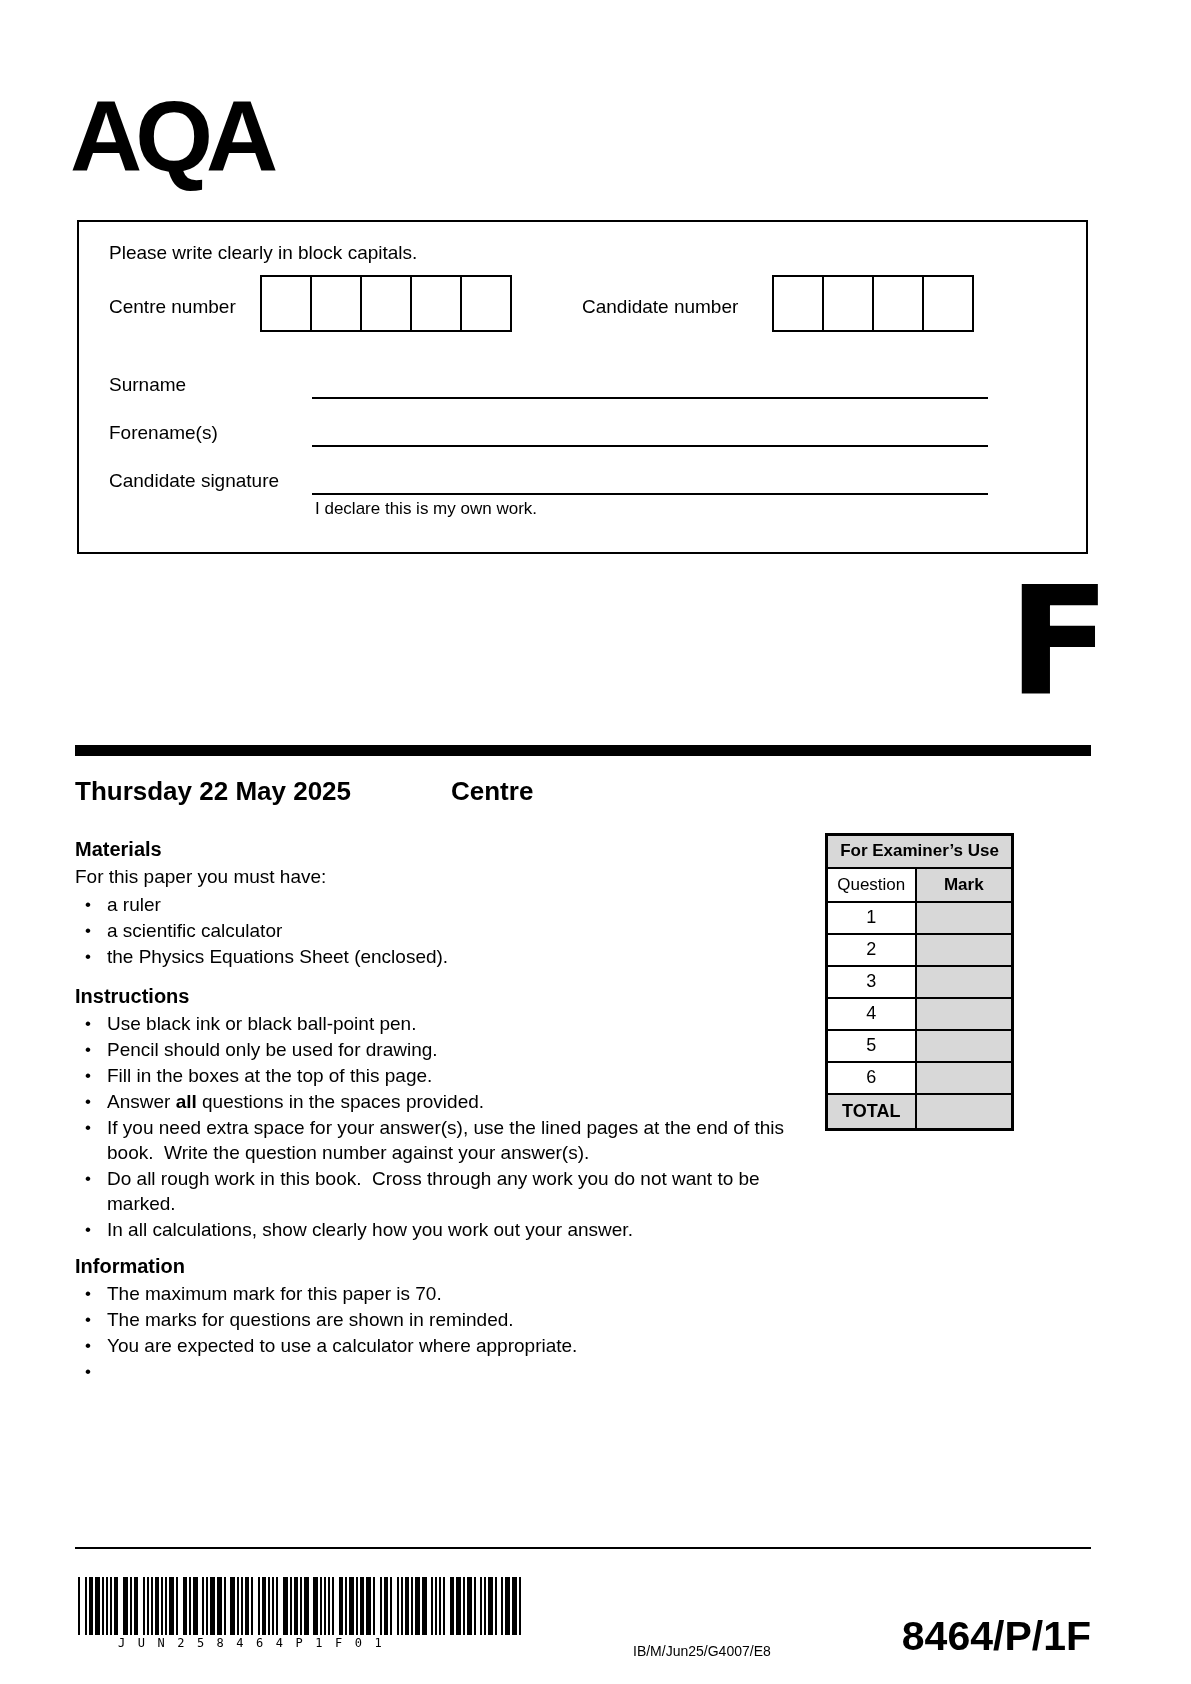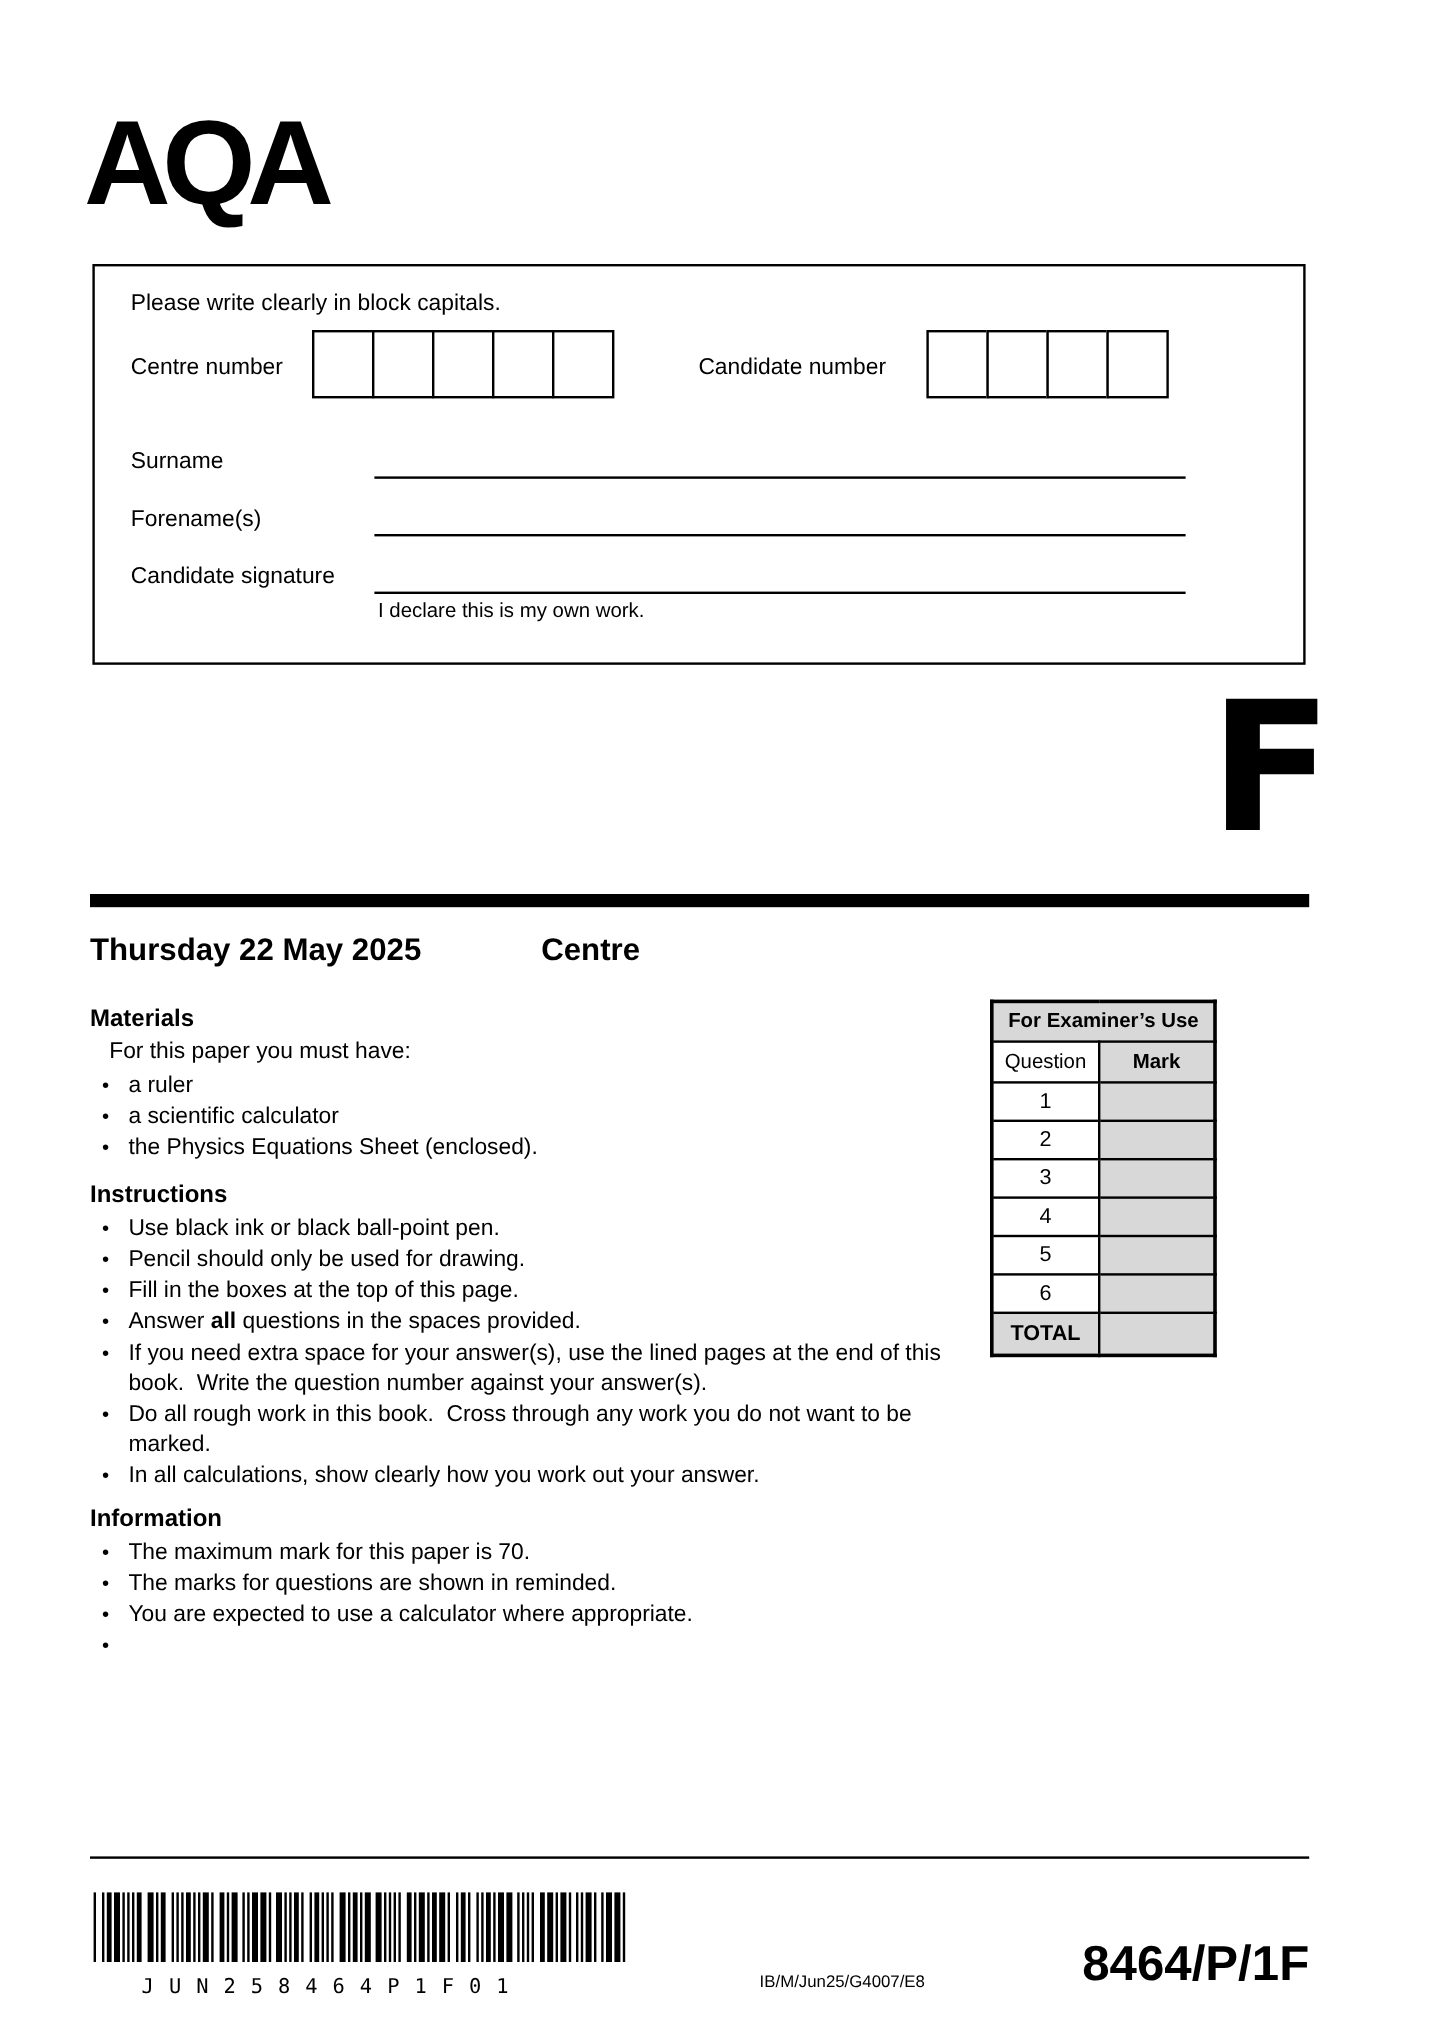--- a/index.html
+++ b/index.html
@@ -34,21 +34,21 @@
              font-size:26px; font-weight:700; }
   .session .s-date { position:absolute; left:0; }
   .session .s-morning { position:absolute; left:376px; }
   .session .s-time { position:absolute; left:565px; }
   
   .section { position:absolute; font-size:19px; }
   .sec-materials { left:75px; top:836px; width:745px; }
   .sec-instructions { left:75px; top:983px; width:748px; }
   .sec-information { left:75px; top:1253px; width:960px; }
   .sec-h { font-size:20px; font-weight:700; line-height:26px; margin-bottom:2px; }
-  .sec-intro { line-height:26px;margin-left:16px; }
+  .sec-intro { line-height:26px; }
   ul.blist { list-style:none; margin-top:2px; }
   ul.blist li { position:relative; padding-left:32px; line-height:25px; margin-bottom:1px; font-size:19px; }
   ul.blist .dot { position:absolute; left:10px; top:0; line-height:25px; font-size:17px; }
   
   :root { --shade:#d8d8d8; }
   .exam-table { position:absolute; left:825px; top:833px; border-collapse:collapse;
                 border:3px solid #000; font-size:17px; }
   .exam-table td { border:2px solid #000; text-align:center; vertical-align:middle; background:#fff; }
   .exam-table .shade { background:var(--shade);font-weight:bold; }
   .exam-table .tt td { height:33px; }
@@ -56,22 +56,22 @@
   .exam-table td.qcol { width:89px; }
   .exam-table td.mcol { width:97px; }
   .exam-table .qr td { height:32px; font-size:18px; }
   .exam-table .total td { height:36px; font-size:18px; font-weight:700; }
   
   .rule-thin { position:absolute; left:75px; top:1547px; width:1016px; height:2px; background:#000; }
   .barcode-wrap { position:absolute; left:78px; top:1577px; }
   .barcode { display:flex; height:58px; }
   .barcode .b { height:100%; background:#000; }
   .barcode .s { height:100%; background:transparent; }
-  .barcode-text { margin-top:11px; margin-left:40px; font-family:"DejaVu Sans Mono",monospace;
-                  font-size:17px; letter-spacing:12.5px; }
+  .barcode-text { margin-top:1px; margin-left:40px; font-family:"DejaVu Sans Mono",monospace;
+                  font-size:12px; letter-spacing:12.5px; }
   .footer-ref { position:absolute; left:633px; top:1643px; font-size:14px; }
   .paper-code { position:absolute; left:861px; top:1613px; width:230px; text-align:right;
                 font-size:41px; font-weight:700; }
 </style>
 </head>
 <body>
 
 <div class="page">
 
   <div class="logo">AQA</div>

